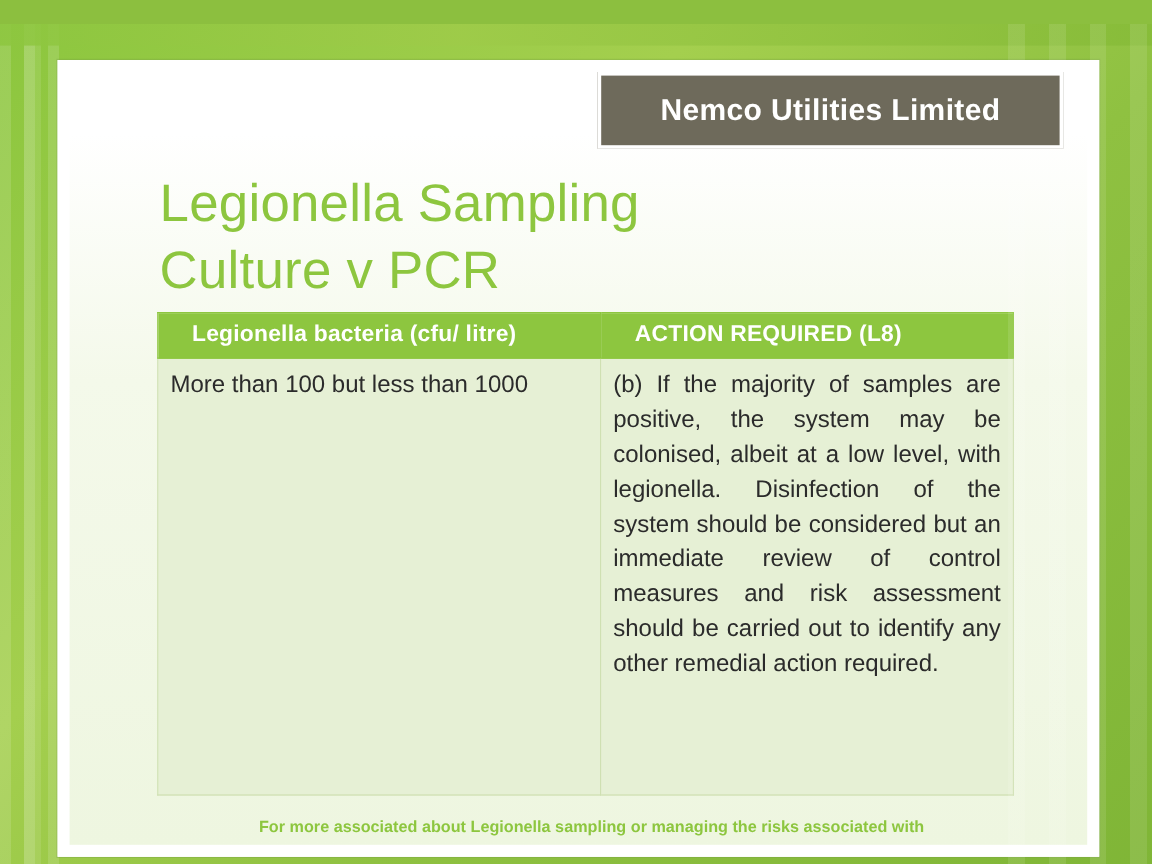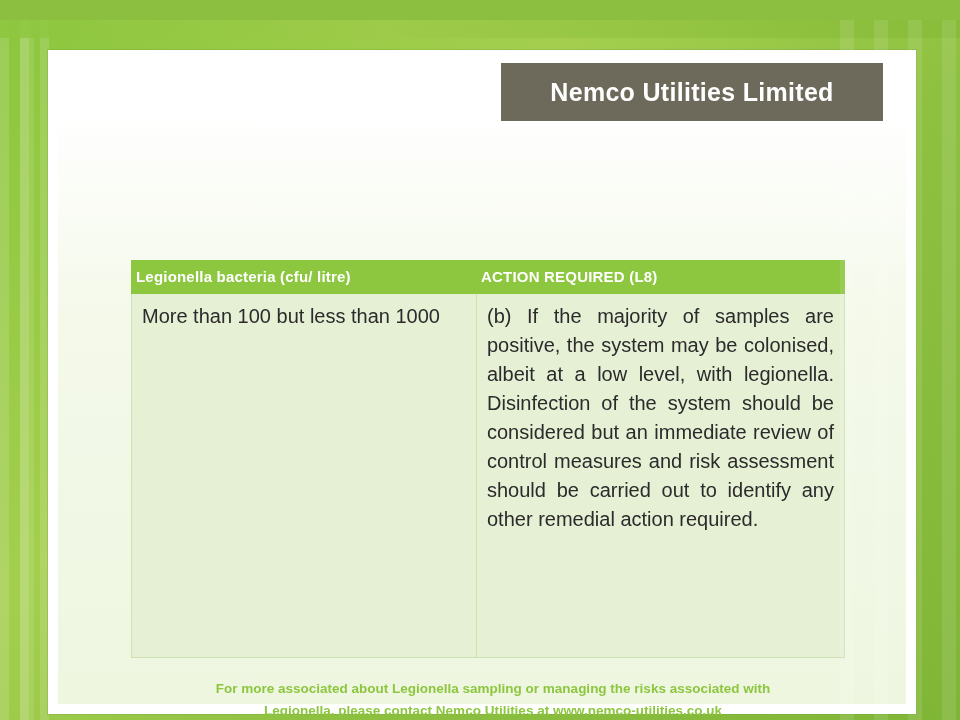--- a/index.html
+++ b/index.html
@@ -131,24 +131,24 @@
     border-collapse: collapse;
     table-layout: fixed;
   }
   .table th, .table td {
     border: 1px solid #cfe0b2;
     vertical-align: top;
   }
   .table thead th {
     background: #8dc63f;
     color: #ffffff;
-    font-size: 15px;
+    font-size: 19px;
     font-weight: bold;
     text-align: left;
-    padding: 7px 10px 8px 4px;
+    padding: 7px 10px 8px 28px;
     border: 1px solid #8dc63f;
     letter-spacing: .2px;
   }
   .table thead th.col1 { width: 330px; }
   .table tbody td {
     background: #e6f0d5;
     color: #2b2b2b;
     font-size: 20px;
     line-height: 1.45;
     padding: 8px 10px 25px 10px;
@@ -183,37 +183,38 @@
   <div class="top-band"></div>
 
   <div class="card">
     <div class="card-inner">
 
       <div class="header-tab">
         <span>Nemco Utilities Limited</span>
       </div>
 
       <div class="title">
+        <span>Legionella Sampling</span>
+        <span class="line2">Culture v PCR</span>
       </div>
 
       <table class="table">
         <thead>
           <tr>
             <th class="col1">Legionella bacteria (cfu/ litre)</th>
             <th>ACTION REQUIRED (L8)</th>
           </tr>
         </thead>
         <tbody>
           <tr>
             <td class="cell-level">More than 100 but less than 1000</td>
             <td class="cell-action">(b) If the majority of samples are positive, the system may be colonised, albeit at a low level, with legionella. Disinfection of the system should be considered but an immediate review of control measures and risk assessment should be carried out to identify any other remedial action required.</td>
           </tr>
         </tbody>
       </table>
 
       <div class="footnote">
         <span>For more associated about Legionella sampling or managing the risks associated with</span>
-        <span class="fn2">Legionella, please contact Nemco Utilities at www.nemco-utilities.co.uk</span>
       </div>
 
     </div>
   </div>
 </div>
 
 </body></html>

